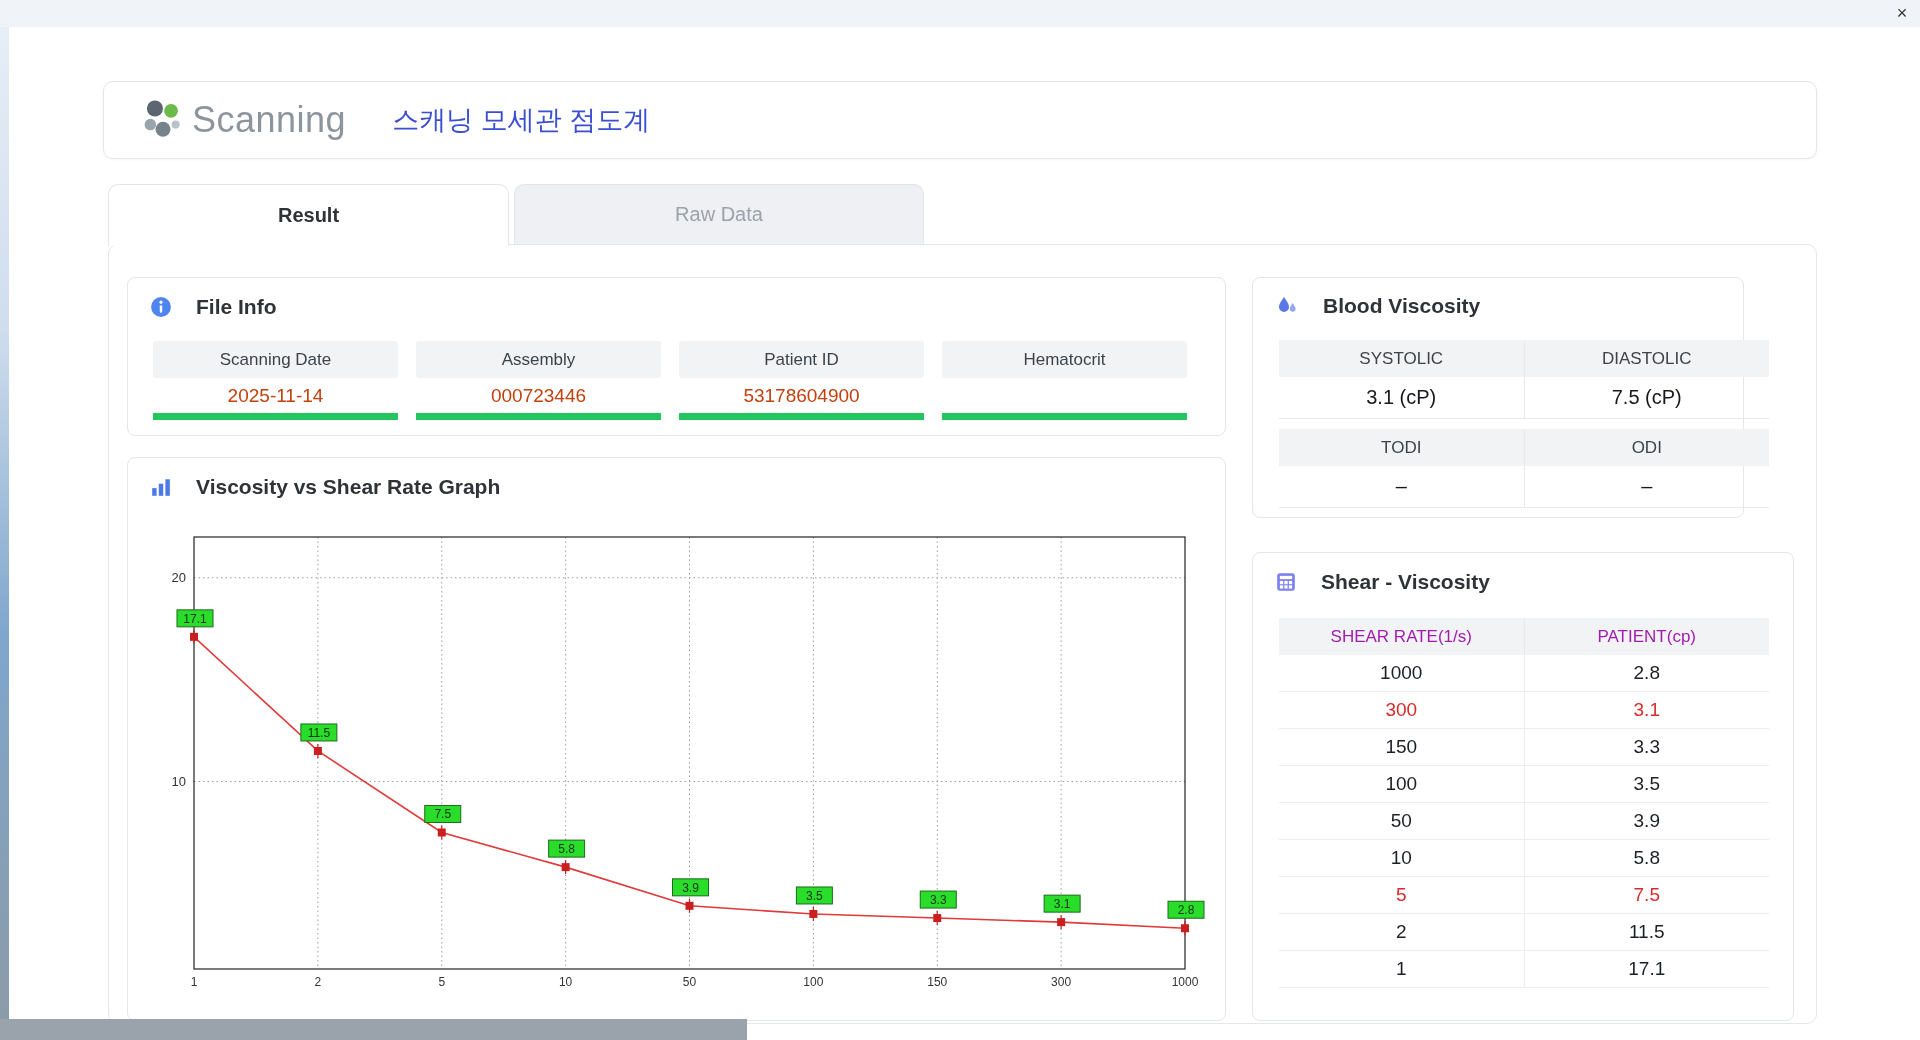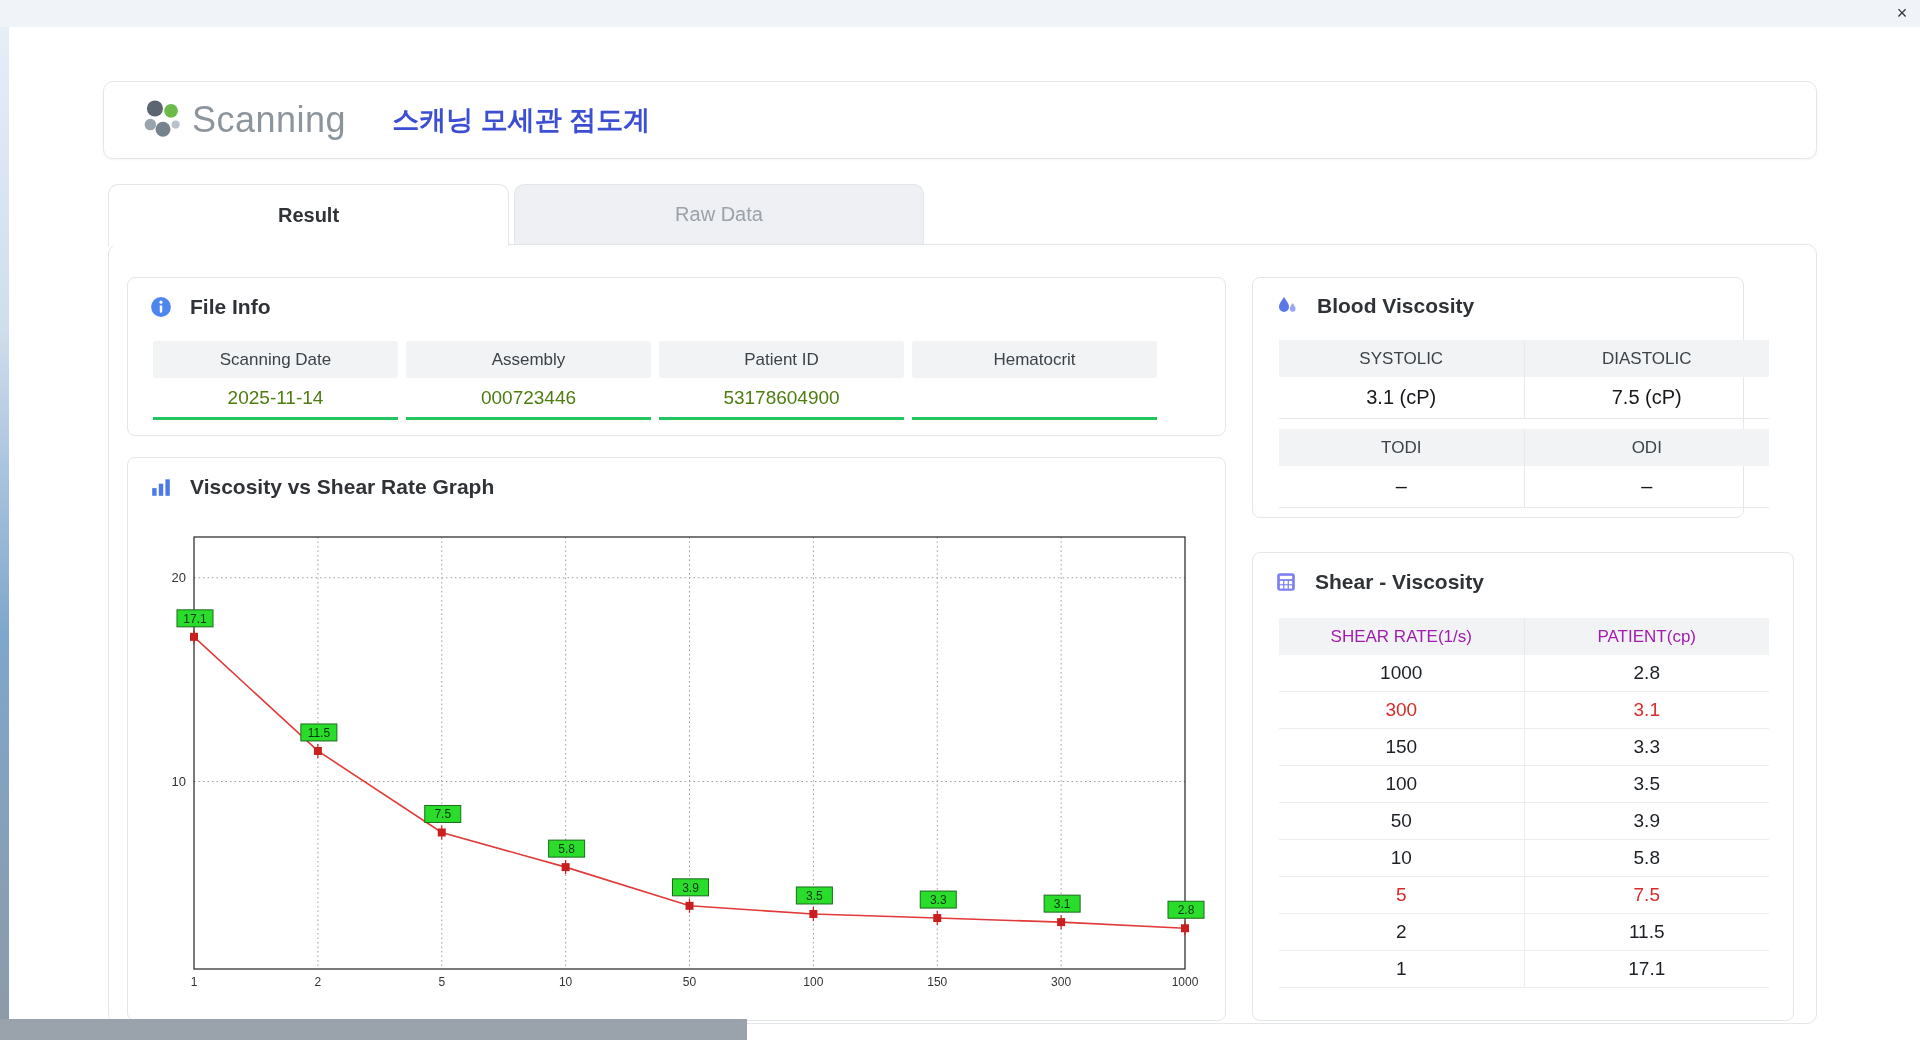--- a/index.html
+++ b/index.html
@@ -12,42 +12,42 @@
     background:linear-gradient(#e6eef7 0%,#cfdded 30%,#7fa6cc 60%,#8d9aa6 100%);z-index:55}
   .bottom-strip{position:absolute;left:0;top:1019px;width:747px;height:21px;background:#9aa3ab;z-index:58}
 
   .app{position:absolute;left:9px;top:27px;width:1911px;height:1013px;background:#ffffff}
 
   .card{position:absolute;background:#fff;border:1px solid #e3e6ea;border-radius:10px}
 
   .header-card{left:94px;top:54px;width:1714px;height:78px;display:flex;align-items:center;box-shadow:0 1px 3px rgba(0,0,0,.04)}
   .brand{display:flex;align-items:center;gap:6px;margin-left:36px}
   .brand-text{font-size:36px;font-weight:500;color:#8d959c;letter-spacing:.5px}
-  .app-title{margin-left:46px;font-size:27px;font-weight:700;color:#3c4fd2}
+  .app-title{margin-left:46px;font-size:27px;font-weight:400;color:#3c4fd2}
 
   .tab{position:absolute;display:flex;align-items:center;justify-content:center;
     border:1px solid #e2e5e9;border-bottom:none;border-radius:10px 10px 0 0;
     font-size:20px;cursor:pointer}
   .tab-result{left:99px;top:157px;width:401px;height:62px;background:#fff;color:#2f3337;font-weight:700;z-index:3}
   .tab-raw{left:505px;top:157px;width:410px;height:60px;background:#eef0f3;color:#9aa2ab;font-weight:500;z-index:1}
 
   .content-card{left:99px;top:217px;width:1709px;height:780px;z-index:2}
 
-  .section-title{display:flex;align-items:center;gap:18px;font-size:21px;font-weight:700;color:#2f3337}
+  .section-title{display:flex;align-items:center;gap:24px;font-size:21px;font-weight:700;color:#2f3337}
   .icon{display:inline-flex;align-items:center;justify-content:center}
 
   
   .fi-card{left:18px;top:32px;width:1099px;height:159px;border-radius:8px}
   .fi-title{position:absolute;left:22px;top:17px}
-  .fi-fields{position:absolute;left:25px;top:63px;display:flex;gap:8px}
+  .fi-fields{position:absolute;left:25px;top:63px;display:flex;gap:18px}
   .fi-field{width:245px}
   .fi-label{height:37px;background:#f1f3f5;display:flex;align-items:center;justify-content:center;
     font-size:17px;font-weight:500;color:#3c4349;border-radius:3px}
   .fi-value{height:42px;display:flex;align-items:center;justify-content:center;
-    font-size:19px;color:#4d7c0f;border-bottom:3px solid #22c55e}
+    font-size:19px;color:#c2410c;border-bottom:7px solid #22c55e}
 
   
   .graph-card{left:18px;top:212px;width:1099px;height:564px;border-radius:8px}
   .graph-title{position:absolute;left:22px;top:17px}
   #chart-svg{position:absolute;left:14px;top:46px;overflow:visible}
 
   
   .bv-card{left:1143px;top:32px;width:492px;height:241px;border-radius:8px}
   .bv-title{position:absolute;left:22px;top:16px}
   .bv-grid{position:absolute;left:26px;width:490px}

